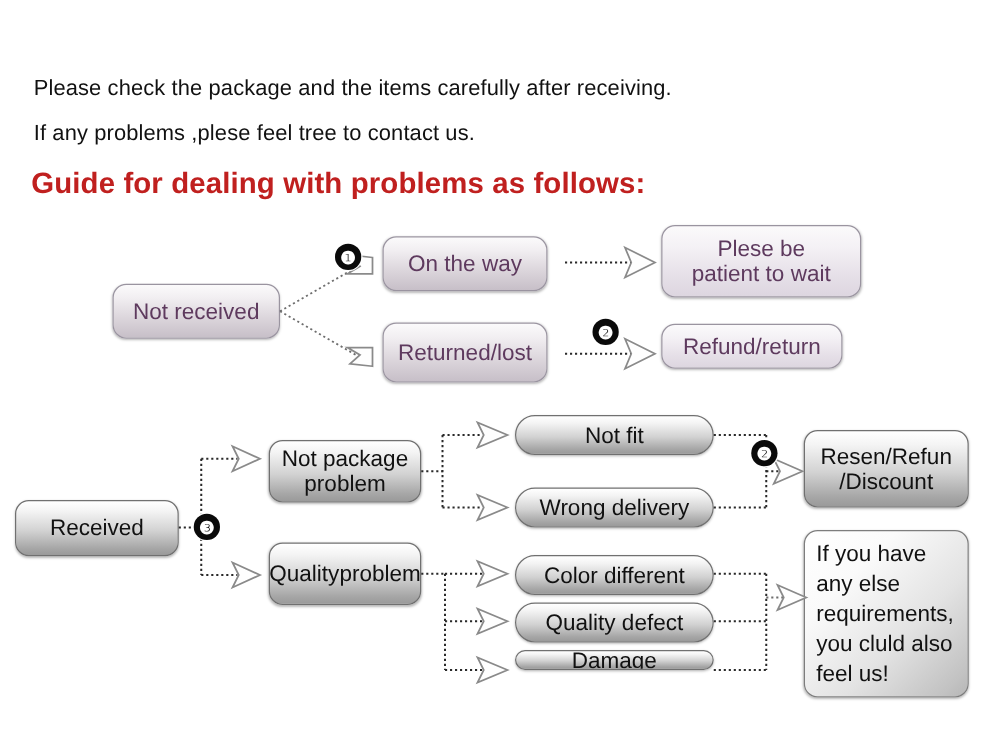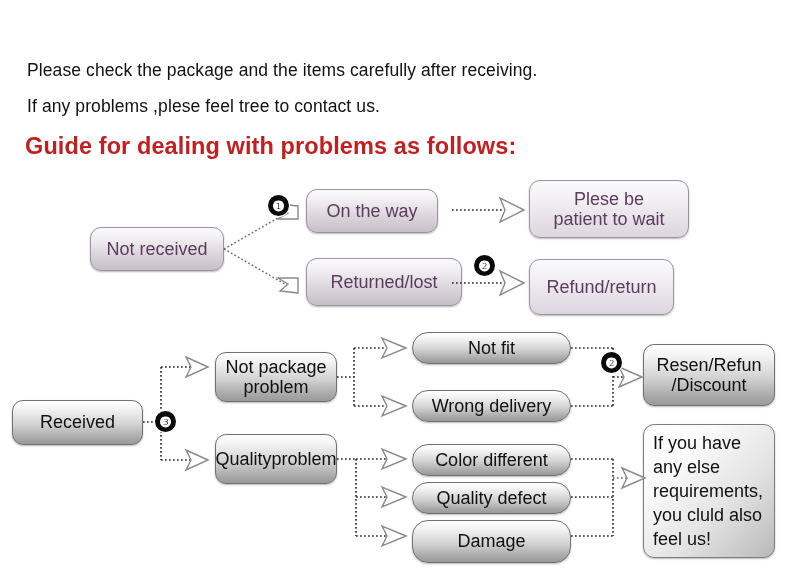--- a/index.html
+++ b/index.html
@@ -196,30 +196,30 @@
     <path class="wire-soft" d="M 613,478 L 627,478"></path>
     <polygon class="head" points="645,478 622,468 627,478 622,488"></polygon>
   </svg>
 
   <div class="node purple" id="n-not-received" style="left:90px; top:227px; width:134px; height:44px;">Not received</div>
 
   <div class="num-badge" style="left:268px; top:195px;">❶</div>
 
   <div class="node purple" id="n-on-the-way" style="left:306px; top:189px; width:132px; height:44px;">On the way</div>
 
-  <div class="node purple" id="n-returned-lost" style="left:306px; top:258px; width:156px; height:48px;">Returned/lost</div>
+  <div class="node purple" id="n-returned-lost" style="left:306px; top:258px; width:132px; height:48px;">Returned/lost</div>
 
   <div class="num-badge" style="left:474px; top:255px;">❷</div>
 
   <div class="node purple-soft" id="n-wait" style="left:529px; top:180px; width:160px; height:58px; flex-direction:column;">
     <span>Plese be</span>
     <span>patient to wait</span>
   </div>
 
-  <div class="node purple-soft" id="n-refund-return" style="left:529px; top:259px; width:145px; height:56px;">Refund/return</div>
+  <div class="node purple-soft" id="n-refund-return" style="left:529px; top:259px; width:145px; height:36px;">Refund/return</div>
 
   <div class="node strong" id="n-received" style="left:12px; top:400px; width:131px; height:45px;">Received</div>
 
   <div class="num-badge" style="left:155px; top:411px;">❸</div>
 
   <div class="node strong" id="n-not-quality" style="left:215px; top:352px; width:122px; height:50px; flex-direction:column;">
     <span>Not package</span>
     <span>problem</span>
   </div>
 
@@ -229,21 +229,21 @@
   </div>
 
   <div class="node strong pill" id="n-not-fit" style="left:412px; top:332px; width:159px; height:32px;">Not fit</div>
 
   <div class="node strong pill" id="n-wrong-delivery" style="left:412px; top:390px; width:159px; height:32px;">Wrong delivery</div>
 
   <div class="node strong pill" id="n-color-different" style="left:412px; top:444px; width:159px; height:32px;">Color different</div>
 
   <div class="node strong pill" id="n-quality-defect" style="left:412px; top:482px; width:159px; height:32px;">Quality defect</div>
 
-  <div class="node strong pill" id="n-damage" style="left:412px; top:520px; width:159px; height:43px;">Damage</div>
+  <div class="node strong pill" id="n-damage" style="left:412px; top:520px; width:159px; height:16px;">Damage</div>
 
   <div class="num-badge" style="left:601px; top:352px;">❷</div>
 
   <div class="node strong" id="n-resen" style="left:643px; top:344px; width:132px; height:62px; flex-direction:column;">
     <span>Resen/Refun</span>
     <span>/Discount</span>
   </div>
 
   <div class="node note" id="n-note" style="left:643px; top:424px; width:132px; height:134px; font-size:18px;">
     <div style="display:flex; flex-direction:column;">

